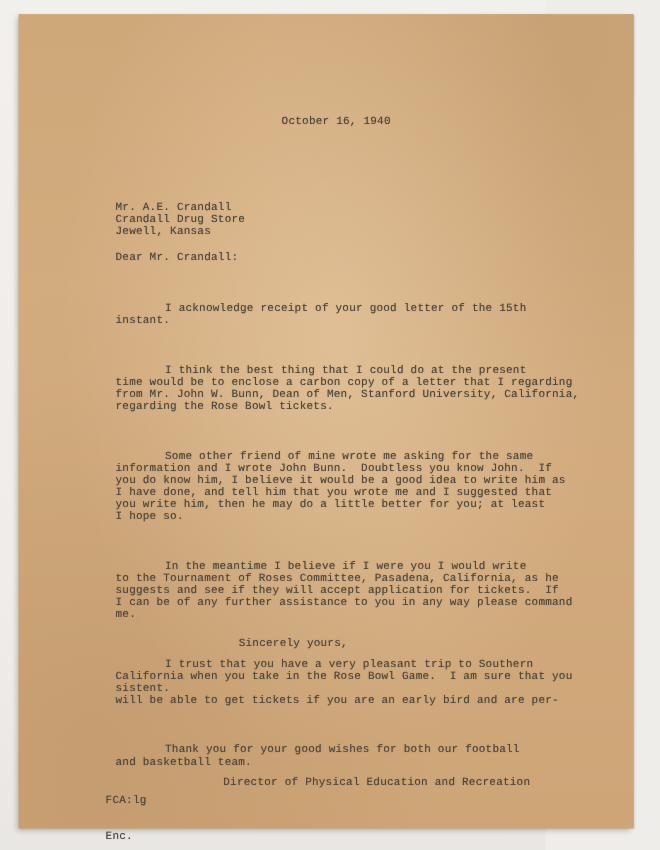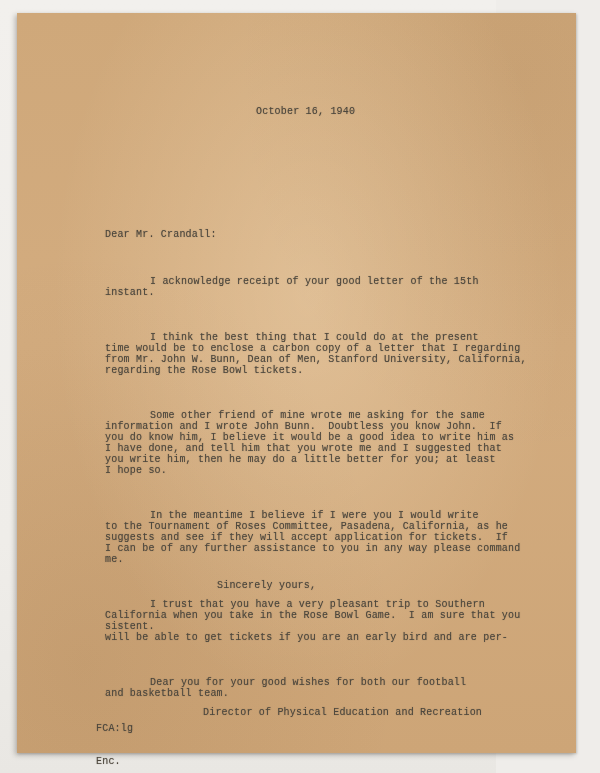--- a/index.html
+++ b/index.html
@@ -49,30 +49,31 @@
   .reference{left:79px;top:688px;}
 </style>
 </head>
 <body>
 
 <div class="scan-bg">
   <div class="paper">
 
     <div class="txt date">October 16, 1940</div>
 
+    <div class="txt recipient"><div class="line">Mr. A.E. Crandall</div><div class="line">Crandall Drug Store</div><div class="line">Jewell, Kansas</div></div>
 
     <div class="txt salutation">Dear Mr. Crandall:</div>
 
     <div class="txt body-block">
       <div class="para"><div class="line">I acknowledge receipt of your good letter of the 15th</div><div class="line">instant.</div></div>
       <div class="para"><div class="line">I think the best thing that I could do at the present</div><div class="line">time would be to enclose a carbon copy of a letter that I regarding</div><div class="line">from Mr. John W. Bunn, Dean of Men, Stanford University, California,</div><div class="line">regarding the Rose Bowl tickets.</div></div>
       <div class="para"><div class="line">Some other friend of mine wrote me asking for the same</div><div class="line">information and I wrote John Bunn.  Doubtless you know John.  If</div><div class="line">you do know him, I believe it would be a good idea to write him as</div><div class="line">I have done, and tell him that you wrote me and I suggested that</div><div class="line">you write him, then he may do a little better for you; at least</div><div class="line">I hope so.</div></div>
       <div class="para"><div class="line">In the meantime I believe if I were you I would write</div><div class="line">to the Tournament of Roses Committee, Pasadena, California, as he</div><div class="line">suggests and see if they will accept application for tickets.  If</div><div class="line">I can be of any further assistance to you in any way please command</div><div class="line">me.</div></div>
       <div class="para"><div class="line">I trust that you have a very pleasant trip to Southern</div><div class="line">California when you take in the Rose Bowl Game.  I am sure that you</div><div class="line">sistent.</div><div class="line">will be able to get tickets if you are an early bird and are per-</div></div>
-      <div class="para"><div class="line">Dear you for your good wishes for both our football</div><div class="line">and basketball team.</div></div>
+      <div class="para"><div class="line">Thank you for your good wishes for both our football</div><div class="line">and basketball team.</div></div>
     </div>
 
     <div class="txt closing">Sincerely yours,</div>
 
     <div class="txt signature"><div class="line">Director of Physical Education and Recreation</div></div>
 
     <div class="txt reference">
       <div class="line">FCA:lg</div>
       <div class="line">Enc.</div>
     </div>

